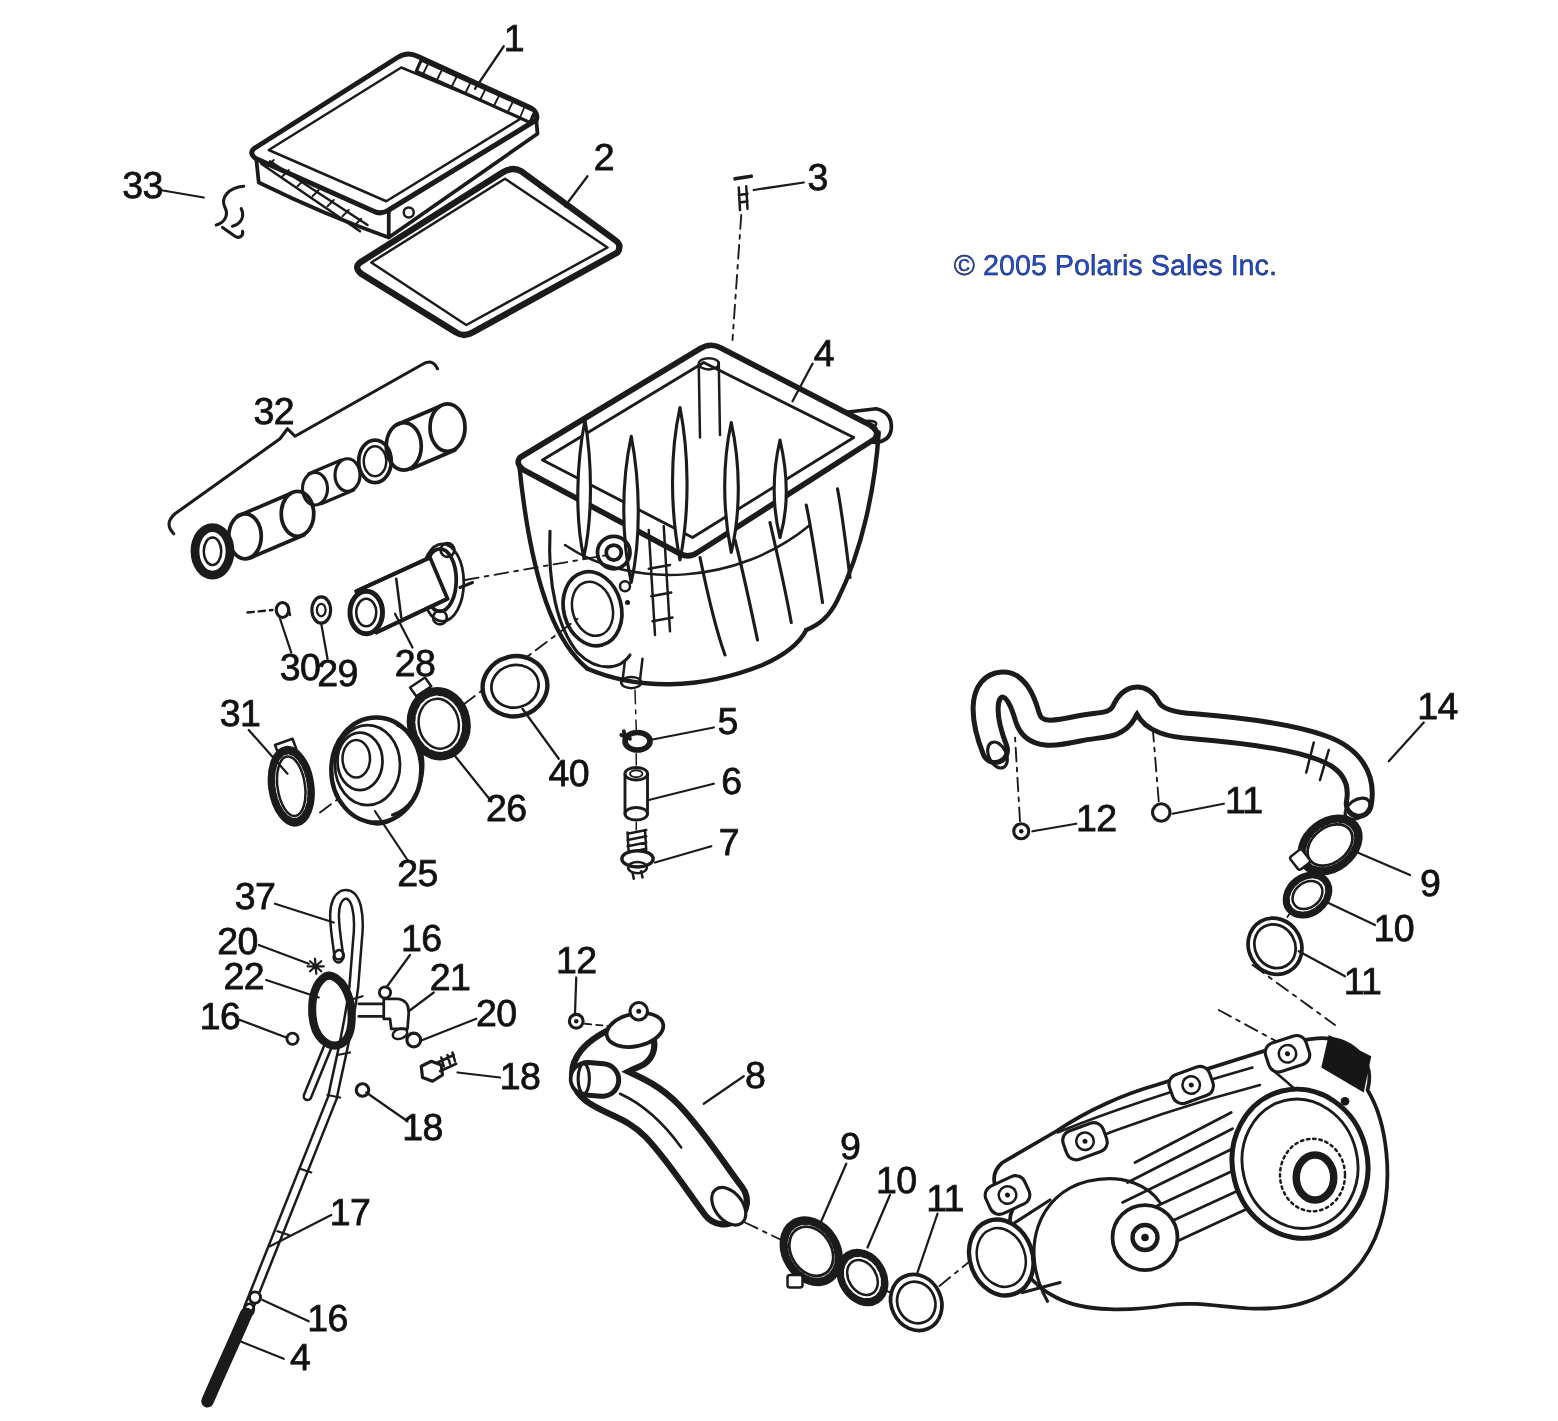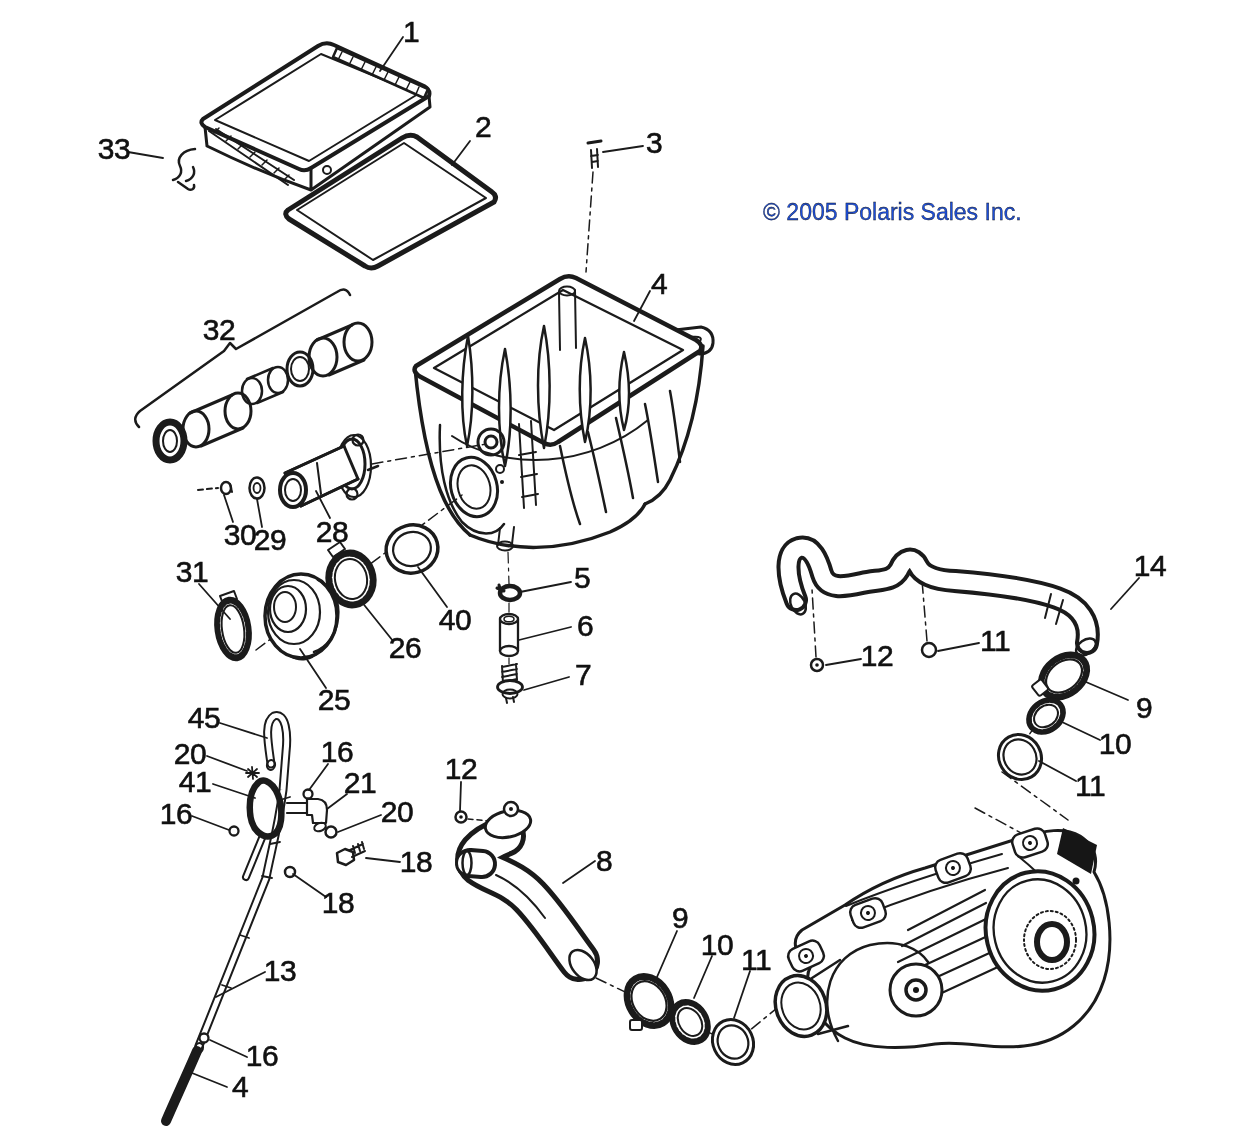--- a/index.html
+++ b/index.html
@@ -425,32 +425,32 @@
   <span class="callout" style="left:334px;top:700px">25</span>
   <span class="callout" style="left:582px;top:578px">5</span>
   <span class="callout" style="left:585px;top:626px">6</span>
   <span class="callout" style="left:583px;top:675px">7</span>
   <span class="callout" style="left:1150px;top:566px">14</span>
   <span class="callout" style="left:877px;top:656px">12</span>
   <span class="callout" style="left:995px;top:641px">11</span>
   <span class="callout" style="left:1144px;top:708px">9</span>
   <span class="callout" style="left:1115px;top:744px">10</span>
   <span class="callout" style="left:1090px;top:786px">11</span>
-  <span class="callout" style="left:204px;top:718px">45</span>
+  <span class="callout" style="left:204px;top:718px">37</span>
   <span class="callout" style="left:337px;top:752px">16</span>
   <span class="callout" style="left:190px;top:754px">20</span>
   <span class="callout" style="left:360px;top:783px">21</span>
-  <span class="callout" style="left:195px;top:782px">41</span>
+  <span class="callout" style="left:195px;top:782px">22</span>
   <span class="callout" style="left:461px;top:769px">12</span>
   <span class="callout" style="left:397px;top:812px">20</span>
   <span class="callout" style="left:176px;top:814px">16</span>
   <span class="callout" style="left:416px;top:862px">18</span>
   <span class="callout" style="left:338px;top:903px">18</span>
   <span class="callout" style="left:604px;top:861px">8</span>
-  <span class="callout" style="left:280px;top:971px">13</span>
+  <span class="callout" style="left:280px;top:971px">17</span>
   <span class="callout" style="left:680px;top:918px">9</span>
   <span class="callout" style="left:717px;top:945px">10</span>
   <span class="callout" style="left:756px;top:960px">11</span>
   <span class="callout" style="left:262px;top:1056px">16</span>
   <span class="callout" style="left:240px;top:1087px">4</span>
 
   <div class="copyright">© 2005 Polaris Sales Inc.</div>
 </div>
 
 </body></html>

